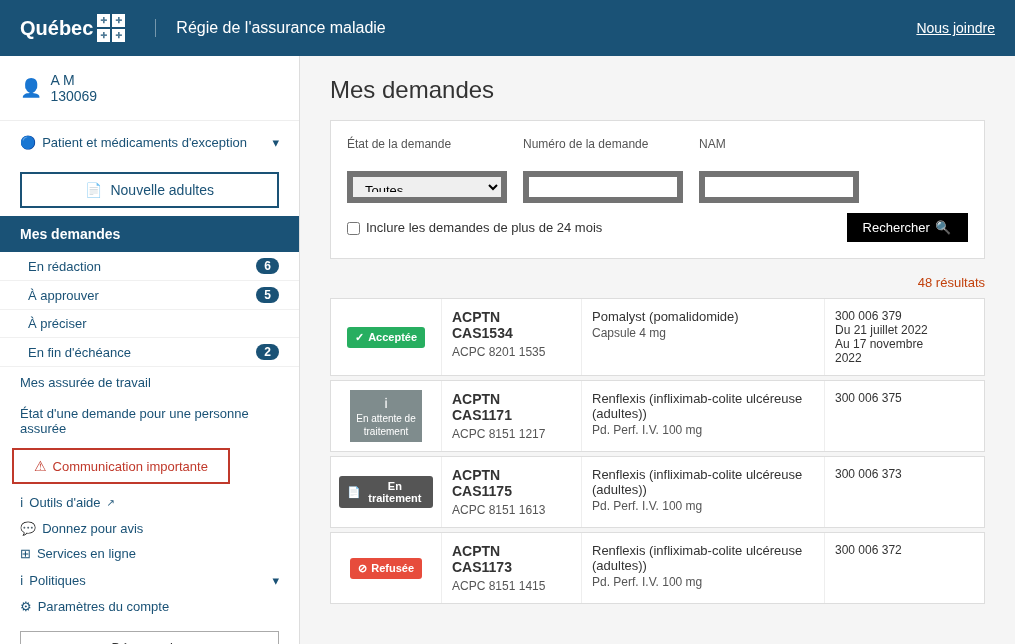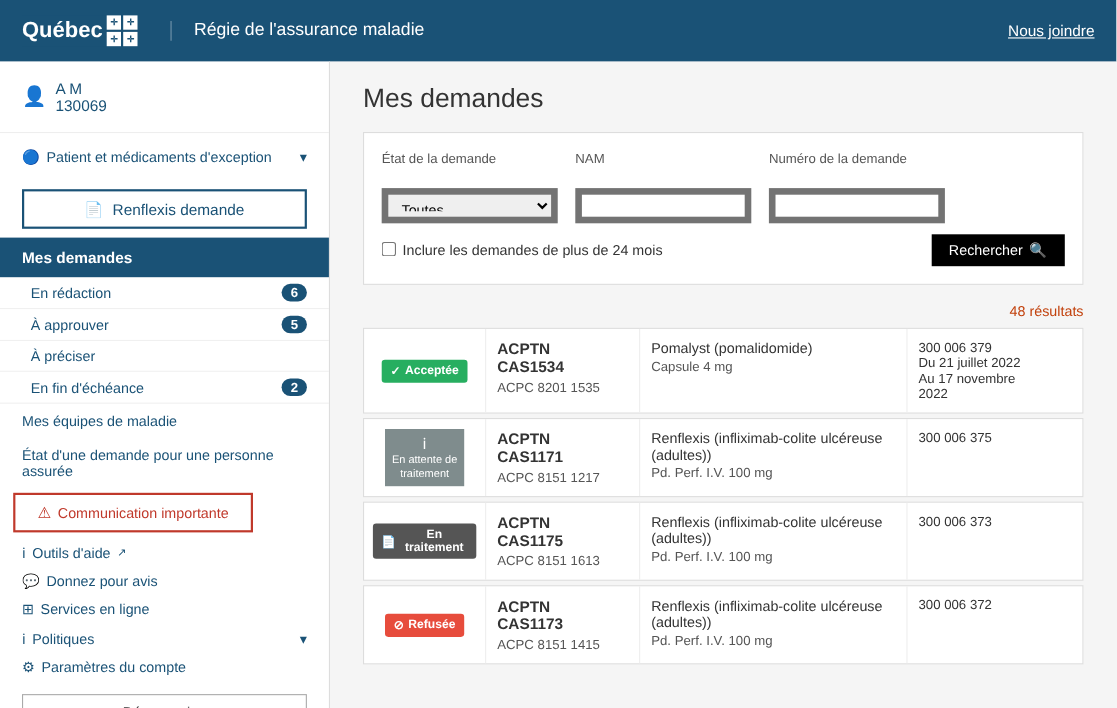--- a/index.html
+++ b/index.html
@@ -232,21 +232,21 @@
     }
     .form-group select { width: 160px; }
     .form-group input { width: 160px; }
     .search-row-2 {
       display: flex;
       align-items: center;
       justify-content: space-between;
     }
     .checkbox-label {
       display: flex;
-      align-items: flex-start;
+      align-items: flex-end;
       gap: 6px;
       font-size: 13px;
       color: #333;
       cursor: pointer;
     }
     .search-btn {
       background: #000000;
       color: white;
       border: none;
       padding: 7px 16px;
@@ -374,21 +374,21 @@
     <div class="sidebar-section">
       <a class="sidebar-link">
         <span>🔵</span>
         <span>Patient et médicaments d'exception</span>
         <span class="sidebar-expand">▾</span>
       </a>
     </div>
 
     <button class="sidebar-btn">
       <span>📄</span>
-      <span>Renflexis demande</span>
+      <span>Nouvelle adultes</span>
     </button>
 
     <div class="active-menu">
       <span>Mes demandes</span>
     </div>
 
     <div class="sidebar-sub-item">
       <span>En rédaction</span>
       <span class="badge">6</span>
     </div>
@@ -398,21 +398,21 @@
     </div>
     <div class="sidebar-sub-item">
       <span>À préciser</span>
     </div>
     <div class="sidebar-sub-item">
       <span>En fin d'échéance</span>
       <span class="badge">2</span>
     </div>
 
     <a class="sidebar-section-link">
-      <span>Mes équipes de maladie</span>
+      <span>Mes assurée de travail</span>
     </a>
     <a class="sidebar-section-link">
       <span>État d'une demande pour une personne assurée</span>
     </a>
 
     <div style="position:relative; display:flex; align-items:center;">
 
       <div class="communication-item">
         <span style="color:#c0392b; font-size:14px;">⚠</span>
         <span>Communication importante</span>
@@ -450,25 +450,25 @@
   <main class="main">
     <h1 class="page-title">Mes demandes</h1>
 
     <div class="search-box">
       <div class="search-row">
         <div class="form-group">
           <label>État de la demande</label>
           <select><option>Toutes</option></select>
         </div>
         <div class="form-group">
+          <label>Numéro de la demande</label>
+          <input type="text" style="">
+        </div>
+        <div class="form-group">
           <label>NAM</label>
-          <input type="text" style="">
-        </div>
-        <div class="form-group">
-          <label>Numéro de la demande</label>
           <input type="text" style="">
         </div>
       </div>
       <div class="search-row-2">
         <label class="checkbox-label">
           <input type="checkbox" style="">
           <span>Inclure les demandes de plus de 24 mois</span>
         </label>
         <button class="search-btn">
           <span>Rechercher</span>

